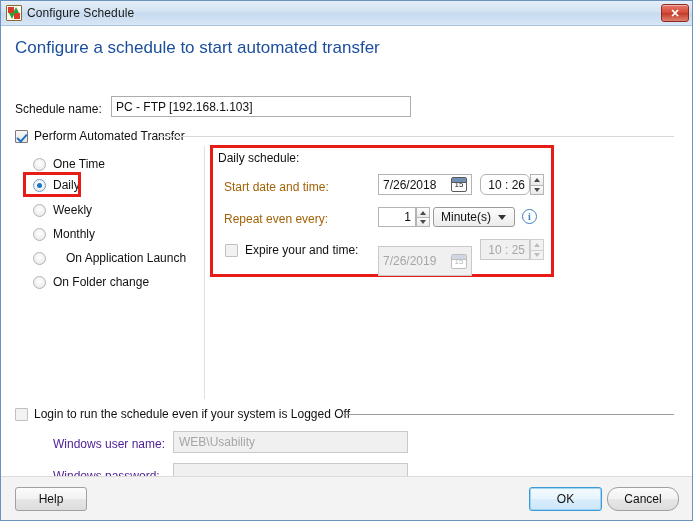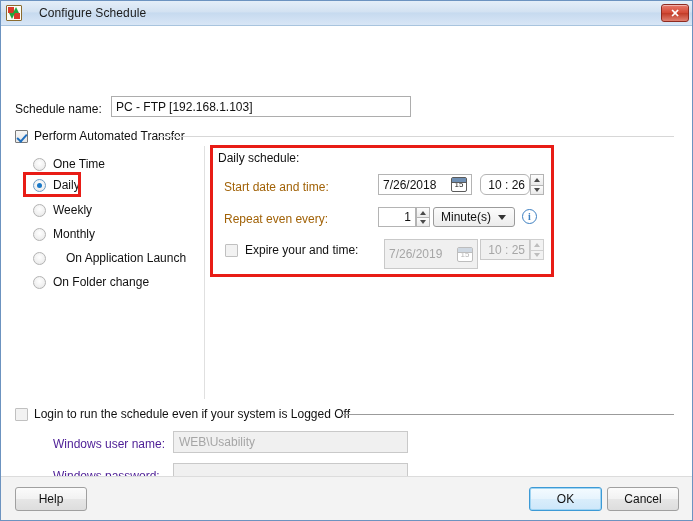--- a/index.html
+++ b/index.html
@@ -15,21 +15,21 @@
     width: 693px; height: 521px;
     border: 1px solid #6c93c0;
     background: #ffffff;
   }
   
   .titlebar {
     position: absolute; left: 0; top: 0;
     width: 691px; height: 25px;
     background: linear-gradient(to bottom, #e4eef8 0%, #d3e2f2 45%, #c6daef 50%, #d8e6f6 100%);
     border-bottom: 1px solid #a8c4de;
-    display: flex; align-items: center; gap: 12px;
+    display: flex; align-items: center;
   }
   .app-icon {
     width: 16px; height: 16px; margin-left: 5px; margin-right: 5px;
     position: relative; flex: none;
     background: #fdfcf4;
     border: 1px solid #8a6b2f;
     border-radius: 1px;
   }
   .app-icon .sq1 { position:absolute; left:1px; top:1px; width:6px; height:6px; background:#d93a2b; }
   .app-icon .sq2 { position:absolute; right:1px; bottom:1px; width:6px; height:6px; background:#d93a2b; }
@@ -214,20 +214,21 @@
         <div class="sq2"></div>
       <div class="arr-up"></div>
         <div class="arr-dn"></div>
     </div>
     <span class="title-text">Configure Schedule</span>
     <div class="close-btn">✕</div>
   </div>
 
   <div class="content">
 
+    <div class="heading">Configure a schedule to start automated transfer</div>
 
     <span class="lbl sched-name-label">Schedule name:</span>
     <input class="sched-name-input" value="PC - FTP [192.168.1.103]" style="">
 
     <div class="grp1-head">
       <span class="chk checked"></span>
       <span class="lbl">Perform Automated Transfer</span>
     </div>
     <div class="grp1-line"></div>
 
@@ -294,21 +295,21 @@
     <div class="combo" style="left:432px; top:181px; width:82px; height:20px;">
       <span>Minute(s)</span>
       <span class="cb-arrow"></span>
     </div>
     <div class="info-icon" style="left:521px; top:183px;">i</div>
 
     <div style="position:absolute; left:224px; top:217px; display:flex; align-items:center; gap:7px;">
       <span class="chk dis"></span>
       <span class="lbl">Expire your and time:</span>
     </div>
-    <div class="txtbox dis" style="left:377px; top:213px; width:94px; height:21px; padding:14px 4px; justify-content:space-between;margin-left:6px;">
+    <div class="txtbox dis" style="left:377px; top:220px; width:94px; height:21px; padding:14px 4px; justify-content:space-between;">
       <span>7/26/2019</span>
       <span class="cal-icon dis">15</span>
     </div>
     <div class="txtbox dis" style="left:479px; top:213px; width:50px; height:21px; padding:0 4px; justify-content:flex-end;">
       <span>10 : 25</span>
     </div>
     <div class="spin dis" style="left:529px; top:213px; height:21px;">
       <div>
           <span class="arrow-up"></span>
         </div>
@@ -329,17 +330,17 @@
     </div>
 
     <span class="lbl-dim" style="position:absolute; left:52px; top:443px;">Windows password:</span>
     <div class="txtbox dis" style="left:172px; top:437px; width:235px; height:22px; padding:0 5px;">
       <span></span>
     </div>
 
     <div class="footer">
       <div class="btn" style="left:14px; top:10px; width:72px;">Help</div>
       <div class="btn default" style="left:528px; top:10px; width:73px;">OK</div>
-      <div class="btn" style="left:606px; top:10px; width:72px;">Cancel</div>
+      <div class="btn" style="left:606px; top:10px; width:72px;border-radius:11px;">Cancel</div>
     </div>
 
   </div>
 </div>
 
 </body></html>

